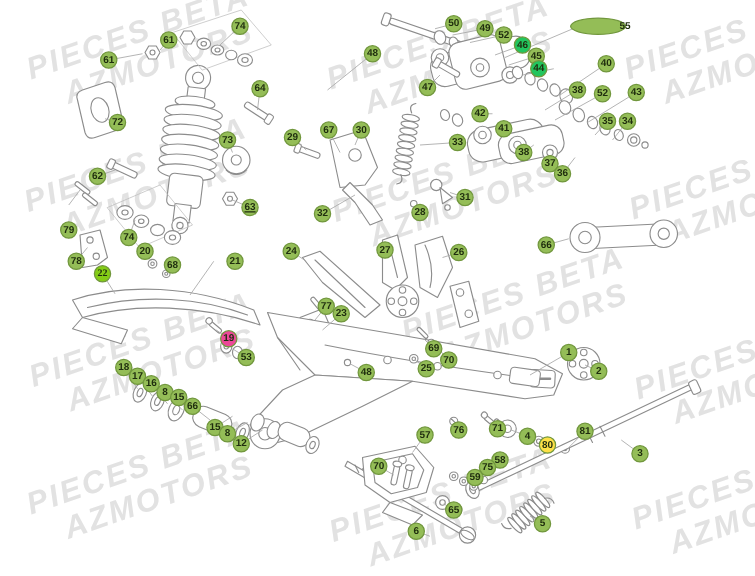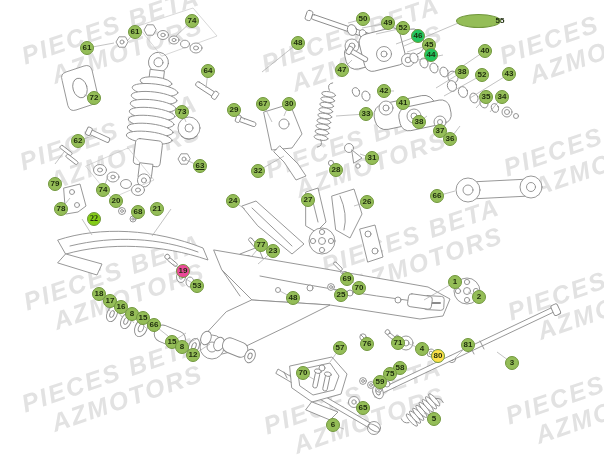--- a/index.html
+++ b/index.html
@@ -499,23 +499,23 @@
       <div class="callout" style="left: 256px; top: 97px; background: rgb(148, 189, 87); border: 1px solid rgb(113, 151, 61); color: rgb(31, 45, 14);">67</div>
       <div class="callout" style="left: 282px; top: 97px; background: rgb(148, 189, 87); border: 1px solid rgb(113, 151, 61); color: rgb(31, 45, 14);">30</div>
       <div class="callout" style="left: 227px; top: 103px; background: rgb(148, 189, 87); border: 1px solid rgb(113, 151, 61); color: rgb(31, 45, 14);">29</div>
       <div class="callout" style="left: 71px; top: 134px; background: rgb(148, 189, 87); border: 1px solid rgb(113, 151, 61); color: rgb(31, 45, 14);">62</div>
       <div class="callout" style="left: 193px; top: 159px; background: rgb(148, 189, 87); border: 1px solid rgb(113, 151, 61); color: rgb(31, 45, 14); text-decoration: underline;">63</div>
       <div class="callout" style="left: 48px; top: 157px; background: rgb(148, 189, 87); border: 1px solid rgb(113, 151, 61); color: rgb(31, 45, 14); margin-top: 20px;">79</div>
       <div class="callout" style="left: 251px; top: 164px; background: rgb(148, 189, 87); border: 1px solid rgb(113, 151, 61); color: rgb(31, 45, 14);">32</div>
       <div class="callout" style="left: 96px; top: 183px; background: rgb(148, 189, 87); border: 1px solid rgb(113, 151, 61); color: rgb(31, 45, 14);">74</div>
       <div class="callout" style="left: 54px; top: 202px; background: rgb(148, 189, 87); border: 1px solid rgb(113, 151, 61); color: rgb(31, 45, 14);">78</div>
       <div class="callout" style="left: 109px; top: 194px; background: rgb(148, 189, 87); border: 1px solid rgb(113, 151, 61); color: rgb(31, 45, 14);">20</div>
-      <div class="callout" style="left: 87px; top: 212px; background: #84cc16; border: 1px solid rgb(113, 151, 61); color: rgb(31, 45, 14); font-family: Liberation Serif, serif;">22</div>
+      <div class="callout" style="left: 75px; top: 212px; background: #84cc16; border: 1px solid rgb(113, 151, 61); color: rgb(31, 45, 14); font-family: Liberation Serif, serif;">22</div>
       <div class="callout" style="left: 131px; top: 205px; background: rgb(148, 189, 87); border: 1px solid rgb(113, 151, 61); color: rgb(31, 45, 14);">68</div>
-      <div class="callout" style="left: 150px; top: 202px; background: rgb(148, 189, 87); border: 1px solid rgb(113, 151, 61); color: rgb(31, 45, 14);">21</div>
+      <div class="callout" style="left: 181px; top: 202px; background: rgb(148, 189, 87); border: 1px solid rgb(113, 151, 61); color: rgb(31, 45, 14);">21</div>
       <div class="callout" style="left: 226px; top: 194px; background: rgb(148, 189, 87); border: 1px solid rgb(113, 151, 61); color: rgb(31, 45, 14);">24</div>
       <div class="callout" style="left: 356px; top: 12px; background: rgb(148, 189, 87); border: 1px solid rgb(113, 151, 61); color: rgb(31, 45, 14);">50</div>
       <div class="callout" style="left: 381px; top: 16px; background: rgb(148, 189, 87); border: 1px solid rgb(113, 151, 61); color: rgb(31, 45, 14);">49</div>
       <div class="callout" style="left: 396px; top: 21px; background: rgb(148, 189, 87); border: 1px solid rgb(113, 151, 61); color: rgb(31, 45, 14);">52</div>
       <div class="callout" style="left: 456px; top: 14px; background: rgb(148, 189, 87); border: 1px solid rgb(113, 151, 61); color: rgb(31, 45, 14); padding-left: 43px;">55</div>
       <div class="callout" style="left: 411px; top: 29px; background: #22c55e; border: 1px solid rgb(113, 151, 61); color: rgb(31, 45, 14);">46</div>
       <div class="callout" style="left: 422px; top: 38px; background: rgb(148, 189, 87); border: 1px solid rgb(113, 151, 61); color: rgb(31, 45, 14);">45</div>
       <div class="callout" style="left: 424px; top: 48px; background: #22c55e; border: 1px solid rgb(113, 151, 61); color: rgb(31, 45, 14);">44</div>
       <div class="callout" style="left: 478px; top: 44px; background: rgb(148, 189, 87); border: 1px solid rgb(113, 151, 61); color: rgb(31, 45, 14);">40</div>
       <div class="callout" style="left: 335px; top: 63px; background: rgb(148, 189, 87); border: 1px solid rgb(113, 151, 61); color: rgb(31, 45, 14);">47</div>

